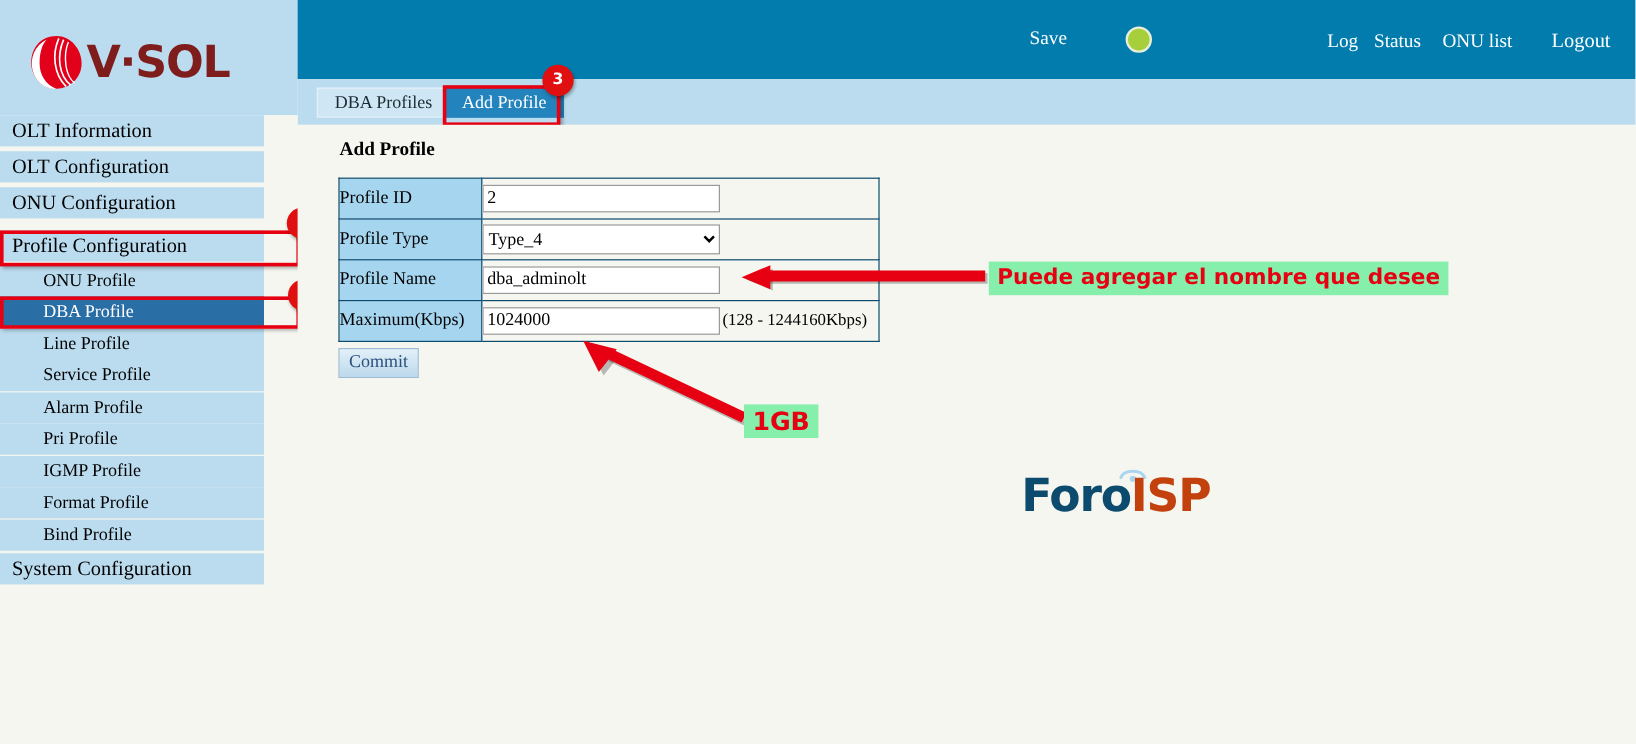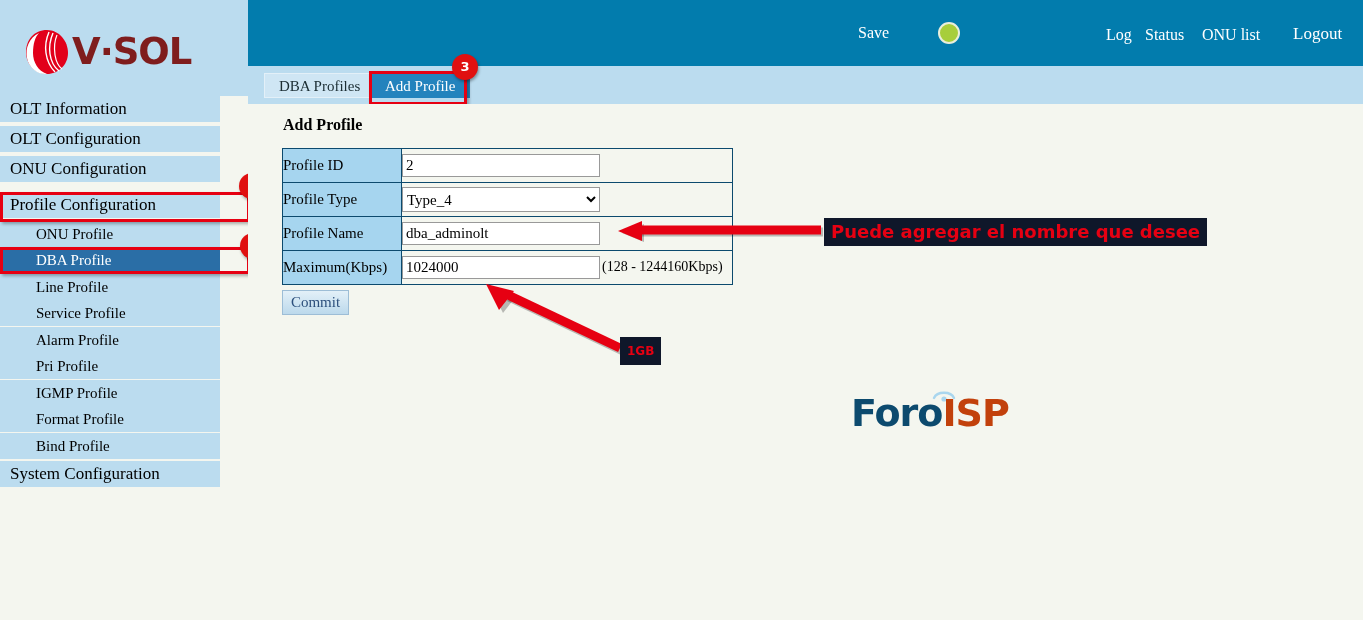--- a/index.html
+++ b/index.html
@@ -257,31 +257,31 @@
   #watermark .wm-isp  { color: #c2410c; margin-top: 11px; }
   #wm-signal {
     position: absolute;
     top: 282px; left: 683px;
     width: 26px; height: 16px;
   }
 
   
   .callout {
     position: absolute;
-    background: #0f172a;
+    background: #86efac;
     color: #e60012;
     font-family: "DejaVu Sans", sans-serif;
     font-weight: bold;
     font-size: 18px;
     line-height: 26px;
     padding: 1px 7px;
     white-space: nowrap;
   }
   #callout-name { top: 218px; left: 824px; }
-  #callout-1gb  { top: 337px; left: 620px; font-size: 12px; }
+  #callout-1gb  { top: 337px; left: 620px; font-size: 21px; }
 
   #arrow-name, #arrow-commit {
     position: absolute;
     overflow: visible;
   }
   #arrow-name   { top: 218px; left: 608px; width: 215px; height: 30px; }
   #arrow-commit { top: 282px; left: 480px; width: 150px; height: 75px; }
 </style>
 </head>
 <body>

